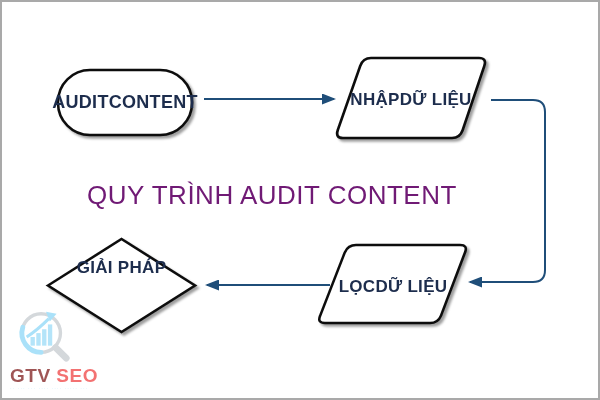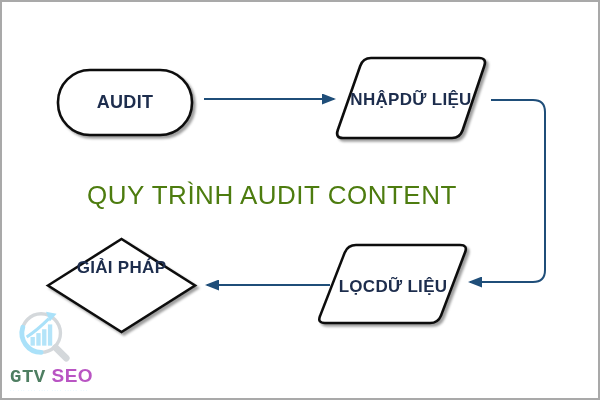--- a/index.html
+++ b/index.html
@@ -38,42 +38,42 @@
   #label-input     { left: 343px; top: 60px;  width: 136px; height: 78px; }
   #label-filter    { left: 325px; top: 246px; width: 136px; height: 80px; }
   #label-solution  { left: 48px;  top: 253px; width: 147px; height: 29px; }
 
   #diagram-title {
     position: absolute;
     left: 0; top: 181px; width: 544px;
     text-align: center;
     font-size: 26px;
     line-height: 28px;
-    color: #4d7c0f;
+    color: #701a75;
     letter-spacing: 0.5px;
     z-index: 2;
   }
 
   #watermark {
     position: absolute;
     left: 10px; top: 308px;
     width: 100px;
     z-index: 1;
     opacity: 0.75;
   }
   #watermark .brand-row {
     margin-top: -2px;
     font-size: 19px;
     font-weight: bold;
     letter-spacing: 0.5px;
     line-height: 19px;
     white-space: nowrap;
   }
-  #watermark .brand-primary   { color: #14532d; font-family: Liberation Mono, monospace; }
-  #watermark .brand-secondary { color: #a21caf; font-weight: bold; }
+  #watermark .brand-primary   { color: #7f1d1d; }
+  #watermark .brand-secondary { color: #ef4444; font-weight: bold; }
   #watermark .tagline {
     font-size: 5px;
     line-height: 6px;
     color: #9edcf6;
     letter-spacing: 1px;
     white-space: nowrap;
     overflow: hidden;
     width: 92px;
   }
 </style>
@@ -101,20 +101,21 @@
     <g fill="#ffffff" stroke="#0f0f0f" stroke-width="2.6" filter="url(#nodeshadow)">
       <rect x="58" y="70" width="134" height="65" rx="32" ry="32"></rect>
       <path d="M 371,58 H 479 Q 487,58 484.3,66 L 462.7,130 Q 460,138 452,138 H 343 Q 335,138 337.8,130 L 360.2,66 Q 363,58 371,58 Z"></path>
       <path d="M 356,245 H 460 Q 468,245 465,252.5 L 441,315.6 Q 438,323 430,323 H 325 Q 317,323 320.2,315.6 L 344.8,252.4 Q 348,245 356,245 Z"></path>
       <path d="M 48,285.5 L 121.5,239 L 195,285.5 L 121.5,332 Z" stroke-linejoin="miter"></path>
     </g>
   </svg>
 
   <div class="node-label" id="label-start">
     <span>AUDIT</span>
+    <span>CONTENT</span>
   </div>
   <div class="node-label" id="label-input">
     <span>NHẬP</span>
     <span>DỮ LIỆU</span>
   </div>
   <div class="node-label" id="label-filter">
     <span>LỌC</span>
     <span>DỮ LIỆU</span>
   </div>
   <div class="node-label" id="label-solution">

